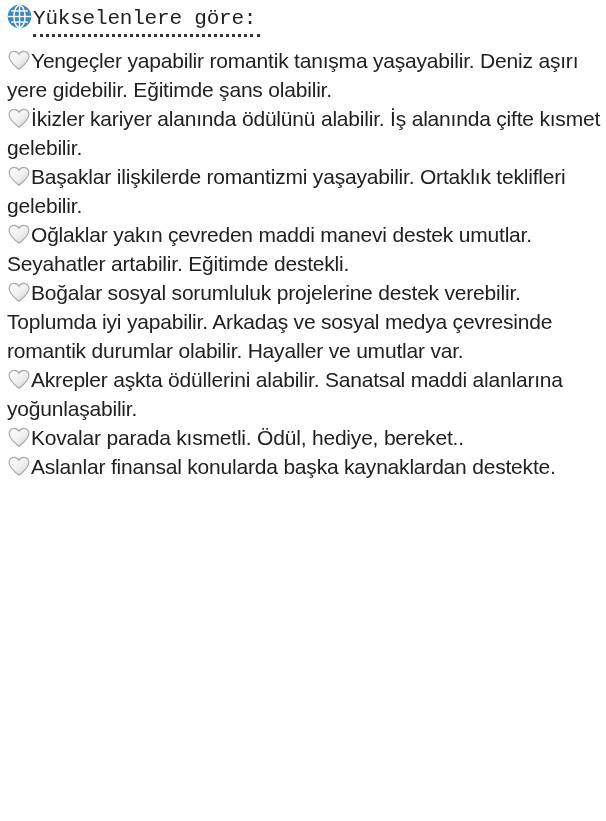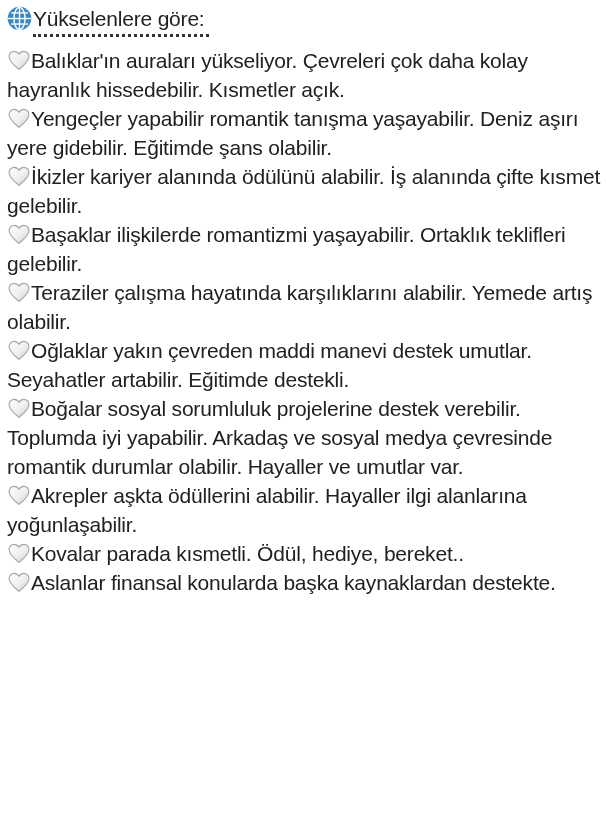--- a/index.html
+++ b/index.html
@@ -12,20 +12,21 @@
     padding: 4px 5px 0 7px;
     font-family: "Liberation Sans", sans-serif;
     font-size: 21px;
     line-height: 29px;
     letter-spacing: -0.2px;
     color: #212121;
   }
   .header {
     height: 42px;
     white-space: nowrap;
+    font-family: Liberation Mono, monospace;
   }
   .globe {
     width: 25px; height: 25px;
     vertical-align: -5px;
     margin-right: 1px;
   }
   .title {
     display: inline-block;
     border-bottom: 3px dotted #333333;
     padding: 0 4px 1px 0;
@@ -69,48 +70,42 @@
 
   <div class="header">
     <svg class="globe">
         <use href="#globeSym"></use>
       </svg><span class="title">Yükselenlere göre:</span>
   </div>
 
   <div class="group">
     <div class="para"><svg class="heart">
           <use href="#heartSym"></use>
-        </svg><span>Balıklar'ın auraları yükseliyor. Çevreleri çok daha kolay hayranlık hissedebilir. Kısmetler açık.</span></div>
-    <div class="para"><svg class="heart">
-          <use href="#heartSym"></use>
         </svg><span>Yengeçler yapabilir romantik tanışma yaşayabilir. Deniz aşırı yere gidebilir. Eğitimde şans olabilir.</span></div>
     <div class="para"><svg class="heart">
           <use href="#heartSym"></use>
         </svg><span>İkizler kariyer alanında ödülünü alabilir. İş alanında çifte kısmet gelebilir.</span></div>
   </div>
 
   <div class="group">
     <div class="para"><svg class="heart">
           <use href="#heartSym"></use>
         </svg><span>Başaklar ilişkilerde romantizmi yaşayabilir. Ortaklık teklifleri gelebilir.</span></div>
     <div class="para"><svg class="heart">
           <use href="#heartSym"></use>
-        </svg><span>Teraziler çalışma hayatında karşılıklarını alabilir. Yemede artış olabilir.</span></div>
-    <div class="para"><svg class="heart">
-          <use href="#heartSym"></use>
         </svg><span>Oğlaklar yakın çevreden maddi manevi destek umutlar. Seyahatler artabilir. Eğitimde destekli.</span></div>
   </div>
 
   <div class="group">
     <div class="para"><svg class="heart">
           <use href="#heartSym"></use>
         </svg><span>Boğalar sosyal sorumluluk projelerine destek verebilir. Toplumda iyi yapabilir. Arkadaş ve sosyal medya çevresinde romantik durumlar olabilir. Hayaller ve umutlar var.</span></div>
     <div class="para"><svg class="heart">
           <use href="#heartSym"></use>
-        </svg><span>Akrepler aşkta ödüllerini alabilir. Hayaller ilgi alanlarına yoğunlaşabilir.</span></div>
+        </svg><span>Akrepler aşkta ödüllerini alabilir. Sanatsal maddi alanlarına yoğunlaşabilir.</span></div>
     <div class="para"><svg class="heart">
           <use href="#heartSym"></use>
         </svg><span>Kovalar parada kısmetli. Ödül, hediye, bereket..</span></div>
     <div class="para"><svg class="heart">
           <use href="#heartSym"></use>
         </svg><span>Aslanlar finansal konularda başka kaynaklardan destekte.</span></div>
   </div>
 
 </div>
 

